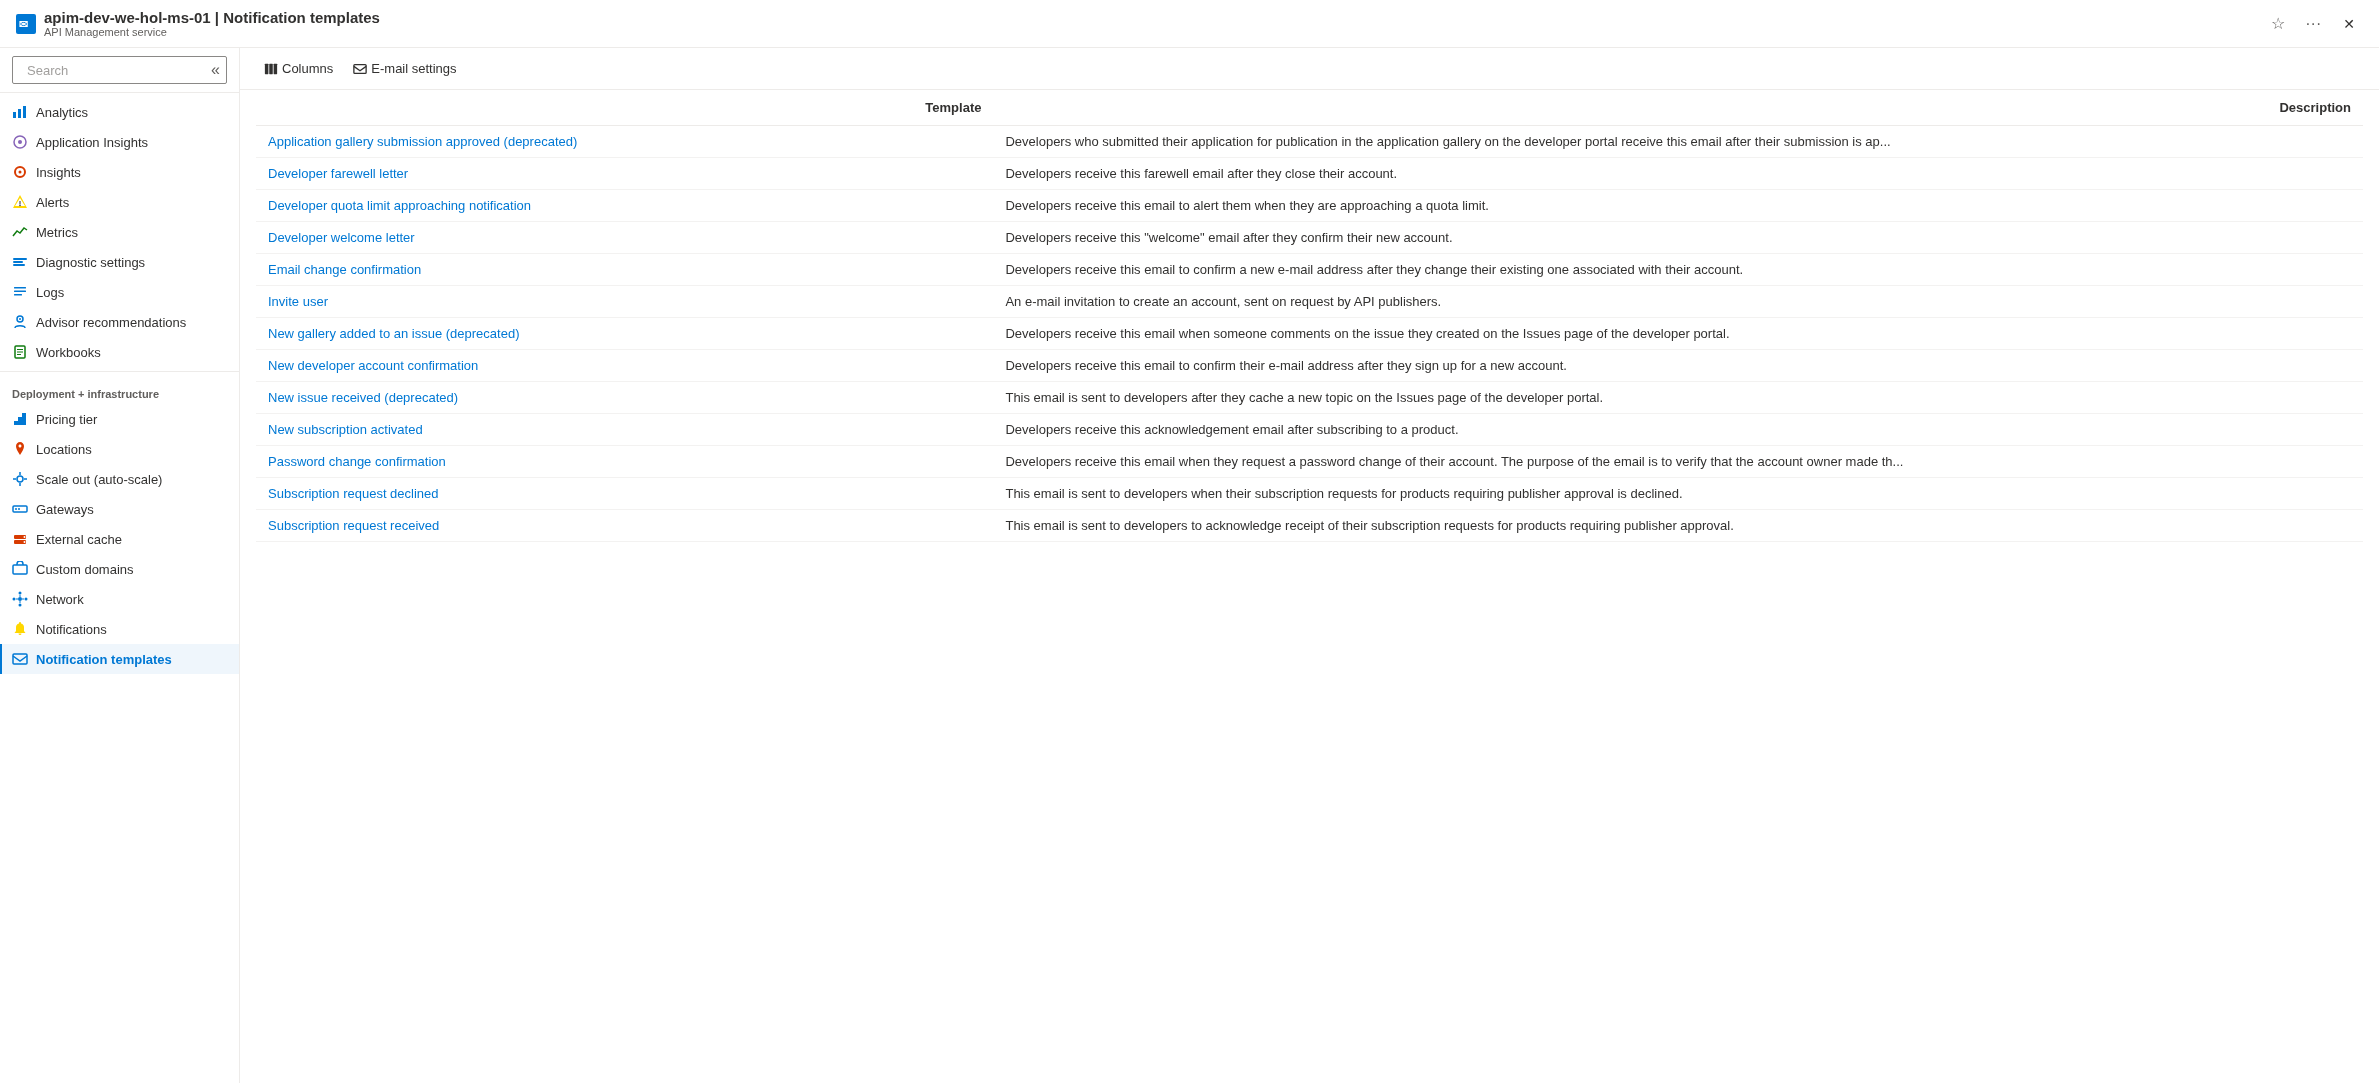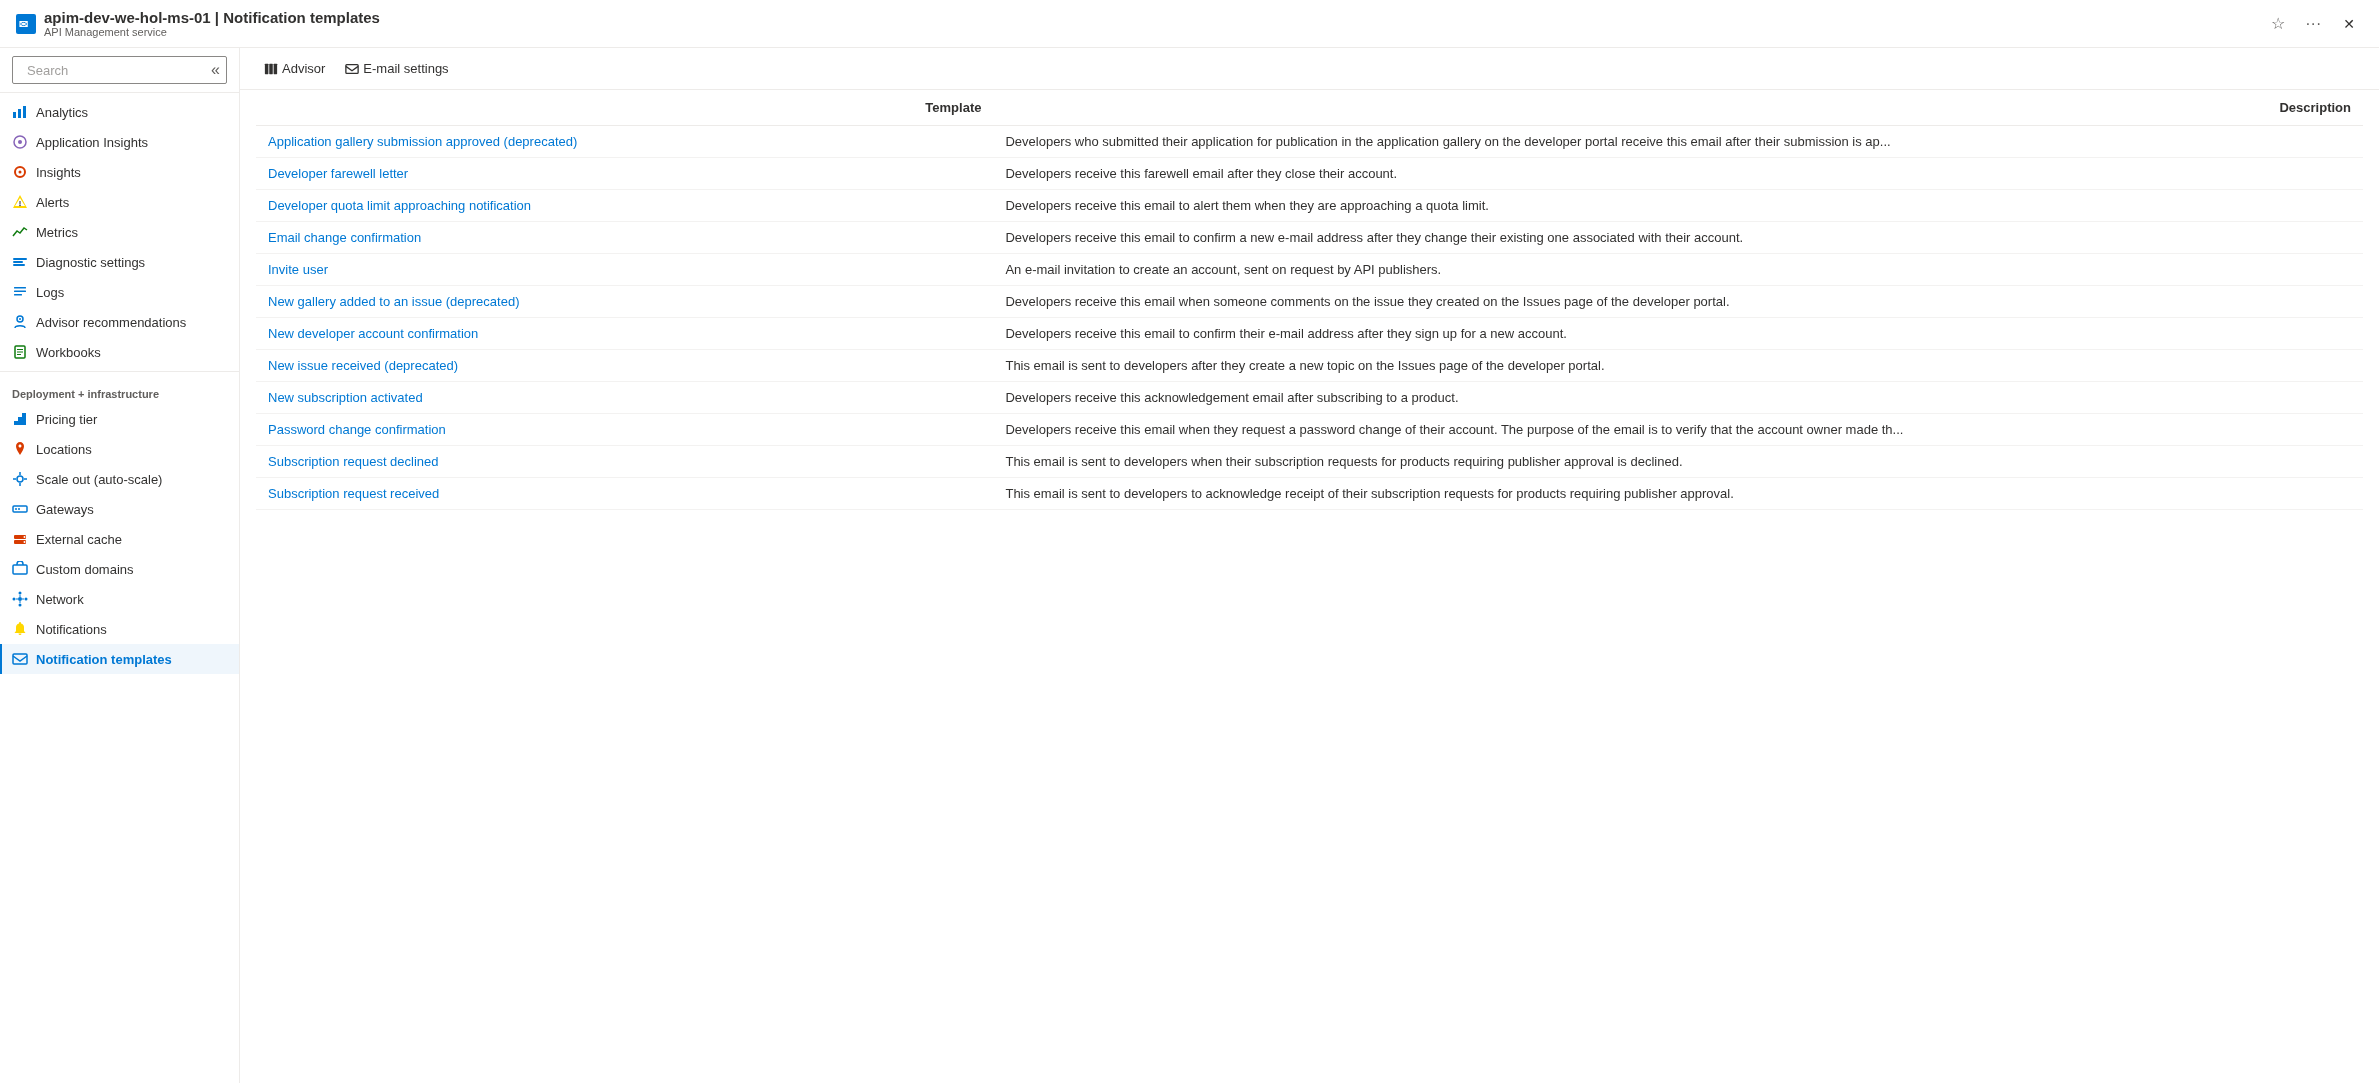--- a/index.html
+++ b/index.html
@@ -289,21 +289,21 @@
 
   <div class="content">
 
     <div class="content-toolbar">
       <button class="toolbar-btn">
         <svg width="14" height="14" viewBox="0 0 16 16" fill="currentColor">
           <rect x="1" y="2" width="4" height="12" rx="0.5" fill="#323130"></rect>
           <rect x="6" y="2" width="4" height="12" rx="0.5" fill="#323130"></rect>
           <rect x="11" y="2" width="4" height="12" rx="0.5" fill="#323130"></rect>
         </svg>
-        <span>Advisor</span>
+        <span>Columns</span>
       </button>
       <button class="toolbar-btn">
         <svg width="14" height="14" viewBox="0 0 16 16" fill="none">
           <rect x="1" y="3" width="14" height="10" rx="1" stroke="#323130" stroke-width="1.5"></rect>
           <path d="M1 5l7 5 7-5" stroke="#323130" stroke-width="1.5"></path>
         </svg>
         <span>E-mail settings</span>
       </button>
     </div>
 
@@ -322,38 +322,42 @@
     </tr>
             <tr>
       <td style="color:#0078d4; cursor:pointer;">Developer farewell letter</td>
       <td class="desc-truncated">Developers receive this farewell email after they close their account.</td>
     </tr>
             <tr>
       <td style="color:#0078d4; cursor:pointer;">Developer quota limit approaching notification</td>
       <td class="desc-truncated">Developers receive this email to alert them when they are approaching a quota limit.</td>
     </tr>
             <tr>
+      <td style="color:#0078d4; cursor:pointer;">Developer welcome letter</td>
+      <td class="desc-truncated">Developers receive this "welcome" email after they confirm their new account.</td>
+    </tr>
+            <tr>
       <td style="color:#0078d4; cursor:pointer;">Email change confirmation</td>
       <td class="desc-truncated">Developers receive this email to confirm a new e-mail address after they change their existing one associated with their account.</td>
     </tr>
             <tr>
       <td style="color:#0078d4; cursor:pointer;">Invite user</td>
       <td class="desc-truncated">An e-mail invitation to create an account, sent on request by API publishers.</td>
     </tr>
             <tr>
       <td style="color:#0078d4; cursor:pointer;">New gallery added to an issue (deprecated)</td>
       <td class="desc-truncated">Developers receive this email when someone comments on the issue they created on the Issues page of the developer portal.</td>
     </tr>
             <tr>
       <td style="color:#0078d4; cursor:pointer;">New developer account confirmation</td>
       <td class="desc-truncated">Developers receive this email to confirm their e-mail address after they sign up for a new account.</td>
     </tr>
             <tr>
       <td style="color:#0078d4; cursor:pointer;">New issue received (deprecated)</td>
-      <td class="desc-truncated">This email is sent to developers after they create a new topic on the Issues page of the developer portal.</td>
+      <td class="desc-truncated">This email is sent to developers after they cache a new topic on the Issues page of the developer portal.</td>
     </tr>
             <tr>
       <td style="color:#0078d4; cursor:pointer;">New subscription activated</td>
       <td class="desc-truncated">Developers receive this acknowledgement email after subscribing to a product.</td>
     </tr>
             <tr>
       <td style="color:#0078d4; cursor:pointer;">Password change confirmation</td>
       <td class="desc-truncated">Developers receive this email when they request a password change of their account. The purpose of the email is to verify that the account owner made th...</td>
     </tr>
             <tr>

